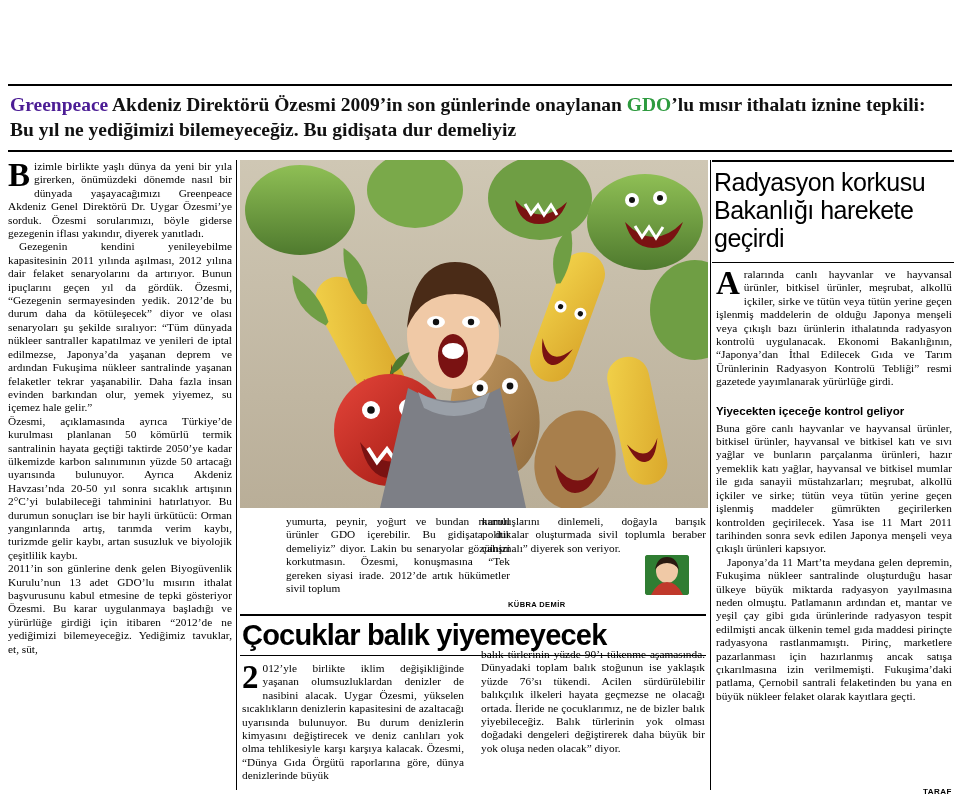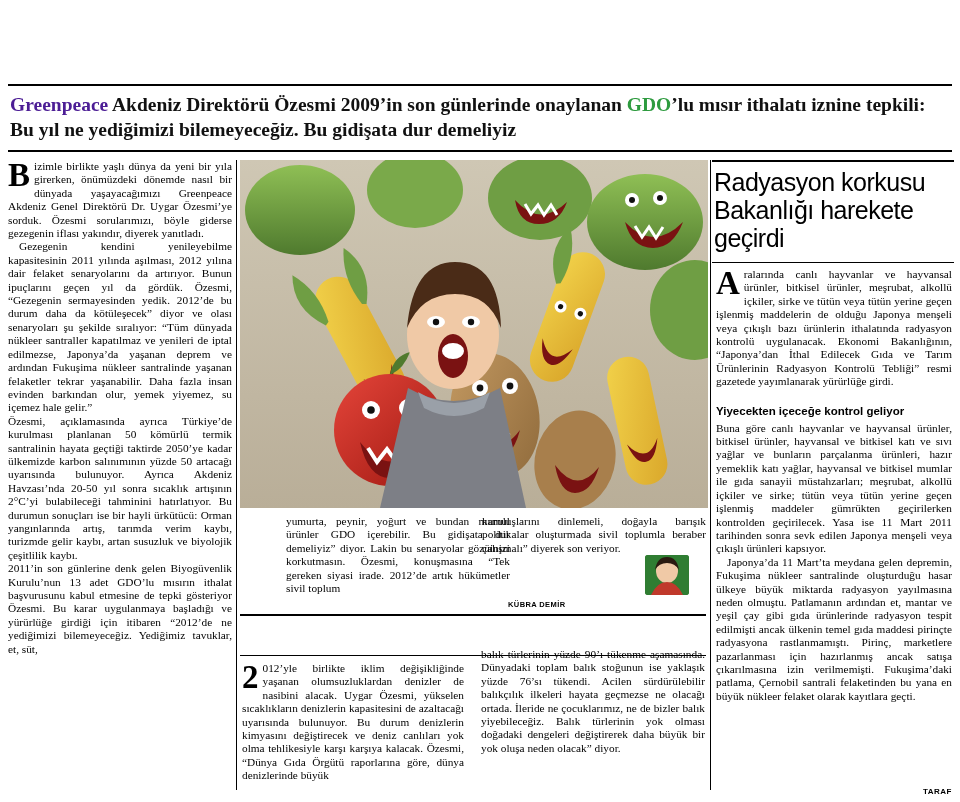--- a/index.html
+++ b/index.html
@@ -239,20 +239,21 @@
     <svg width="44" height="40" viewBox="0 0 44 40">
       <rect width="44" height="40" fill="#2f7d32"></rect>
       <ellipse cx="22" cy="16" rx="11" ry="12" fill="#f0c9a6"></ellipse>
       <path d="M10 15 q2 -13 12 -13 q10 0 12 13 q-4 -7 -12 -7 q-8 0 -12 7z" fill="#2a1a10"></path>
       <path d="M6 40 q6 -13 16 -13 q10 0 16 13z" fill="#c0392b"></path>
     </svg>
   </div>
   <div class="byline">KÜBRA DEMİR</div>
 
   <div class="rule-b1"></div>
+  <div class="btitle">Çocuklar balık yiyemeyecek</div>
   <div class="rule-b2"></div>
 
   <div class="col" style="left:242px;top:662px;width:222px;">
     <p class="first"><span class="dropcap">2</span><span>012’yle birlikte iklim değişikliğinde yaşanan olumsuzluklardan denizler de nasibini alacak. Uygar Özesmi, yükselen sıcaklıkların denizlerin kapasitesini de azaltacağı uyarısında bulunuyor. Bu durum denizlerin kimyasını değiştirecek ve deniz canlıları yok olma tehlikesiyle karşı karşıya kalacak. Özesmi, “Dünya Gıda Örgütü raporlarına göre, dünya denizlerinde büyük</span></p>
   </div>
   <div class="col" style="left:481px;top:648px;width:224px;">
     <p class="first"><span>balık türlerinin yüzde 90’ı tükenme aşamasında. Dünyadaki toplam balık stoğunun ise yaklaşık yüzde 76’sı tükendi. Acilen sürdürülebilir balıkçılık ilkeleri hayata geçmezse ne olacağı ortada. İleride ne çocuklarımız, ne de bizler balık yiyebileceğiz. Balık türlerinin yok olması doğadaki dengeleri değiştirerek daha büyük bir yok oluşa neden olacak” diyor.</span></p>
   </div>
 
   <div class="vline" style="left:710px;height:630px;"></div>

